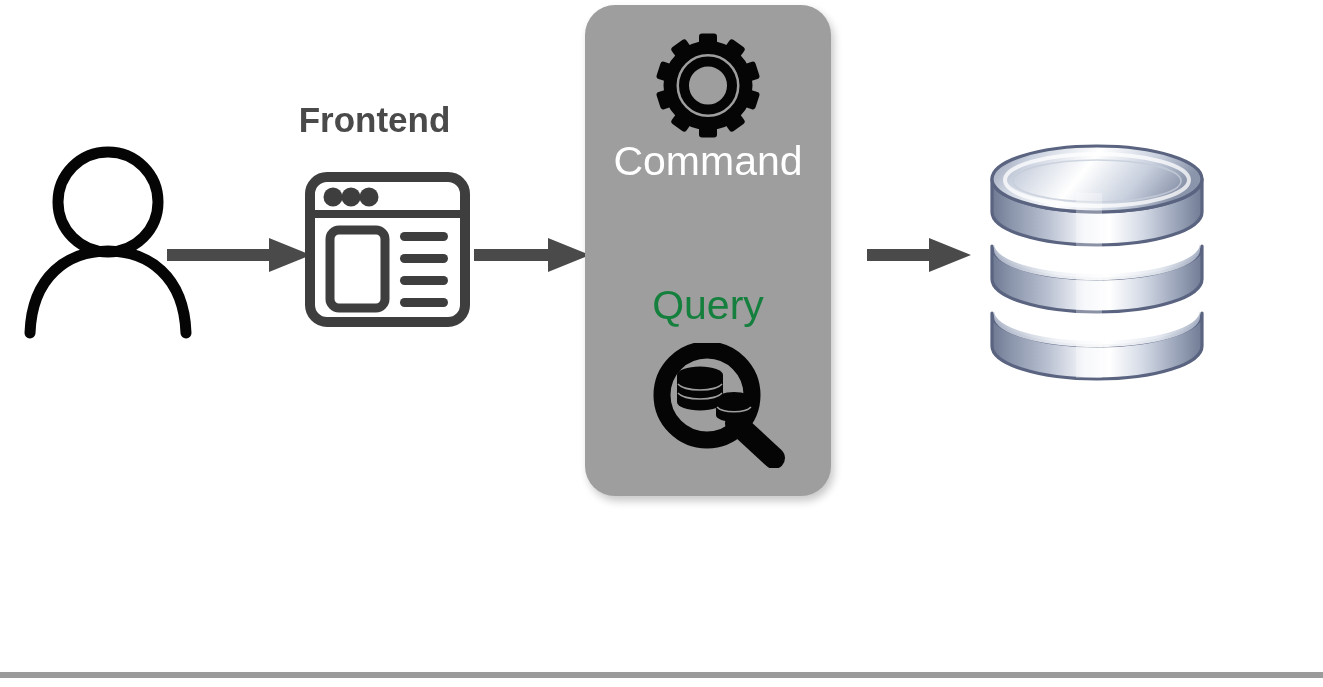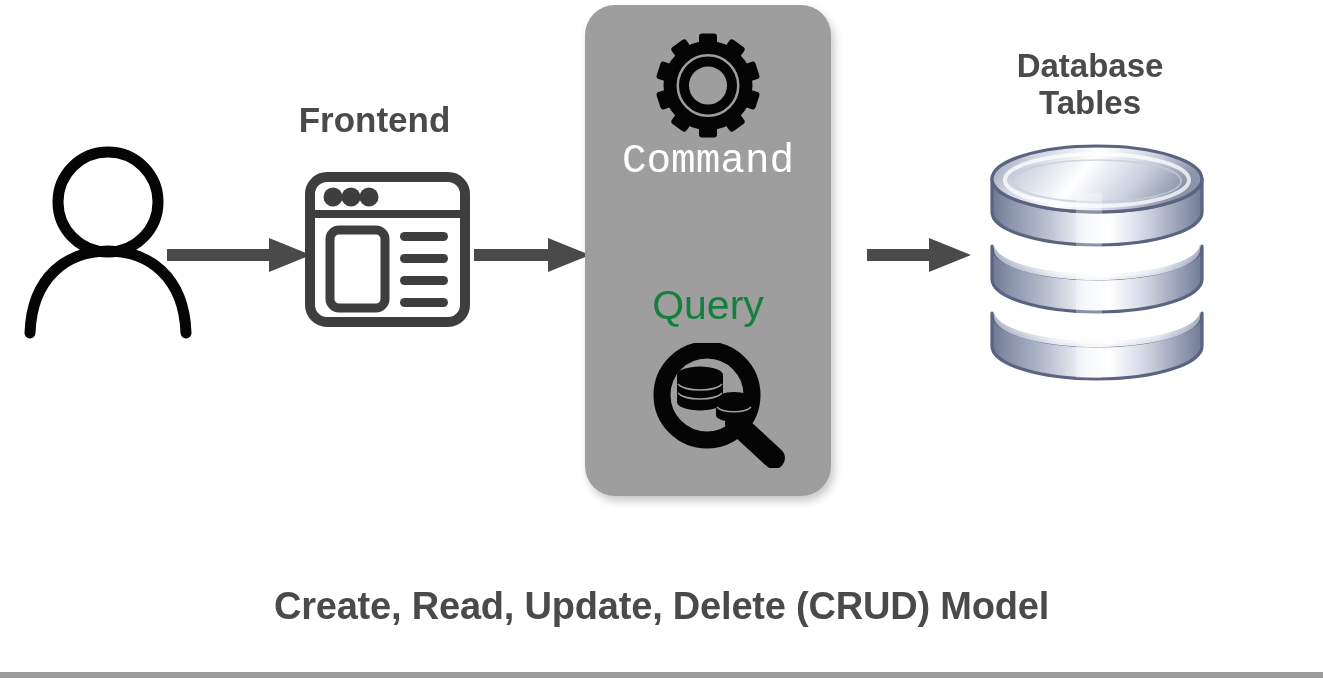--- a/index.html
+++ b/index.html
@@ -52,21 +52,21 @@
     width: 246px; height: 491px;
     background: #9e9e9e;
     border-radius: 30px;
     box-shadow: 3px 5px 9px rgba(0,0,0,0.22);
   }
   #gear-icon { left: 648px; top: 33px; width: 120px; height: 105px; }
   #command-label {
     left: 585px; top: 138px; width: 246px;
     font-size: 41px; font-weight: normal;
     color: #ffffff; text-align: center;
-    font-family: Liberation Mono, monospace;
+    font-family: Liberation Sans, sans-serif;
   }
   #query-label {
     left: 585px; top: 282px; width: 246px;
     font-size: 41px; font-weight: normal;
     color: #15803d; text-align: center;
     font-family: "Liberation Sans", sans-serif;
   }
   #query-icon { left: 652px; top: 343px; width: 142px; height: 125px; }
 
   
@@ -198,22 +198,20 @@
       </g>
     </svg>
   </div>
 
   <div class="abs" id="arrow-panel-db">
     <svg class="arrow-svg" viewBox="0 0 110 42" width="110" height="42" aria-hidden="true">
       <path d="M2 15 L64 15 L64 4 L106 21 L64 38 L64 27 L2 27 Z" fill="#4a4a4a"></path>
     </svg>
   </div>
 
-  <div class="abs label-bold" id="database-label">Database
-Tables</div>
 
   <div class="abs" id="database-icon">
     <svg viewBox="0 0 238 248" width="238" height="248" aria-hidden="true">
       <defs>
 
         <linearGradient id="metalBody" x1="0" y1="0" x2="1" y2="0">
           <stop offset="0.00" stop-color="#6f7a93"></stop>
           <stop offset="0.10" stop-color="#8d97ad"></stop>
           <stop offset="0.26" stop-color="#b7bfd0"></stop>
           <stop offset="0.44" stop-color="#f3f5f9"></stop>
@@ -266,17 +264,16 @@
       <ellipse cx="119" cy="42" rx="92" ry="26" fill="none" stroke="#ffffff" stroke-width="4" opacity="0.75"></ellipse>
       <ellipse cx="119" cy="43" rx="84" ry="21" fill="none" stroke="#c6cdda" stroke-width="1.6" opacity="0.8"></ellipse>
 
       <path d="M16 106 A 103 30 0 0 0 222 106 L222 112 A 103 30 0 0 1 16 112 Z" fill="url(#seamBand)" opacity="0.95"></path>
       <path d="M16 173 A 103 30 0 0 0 222 173 L222 179 A 103 30 0 0 1 16 179 Z" fill="url(#seamBand)" opacity="0.95"></path>
 
       <rect x="98" y="55" width="26" height="185" fill="#ffffff" opacity="0.30"></rect>
     </svg>
   </div>
 
-  <div class="abs label-bold" id="caption">Create, Read, Update, Delete (CRUD) Model</div>
 
   <div class="abs" id="bottom-rule"></div>
 
 </div>
 
 </body></html>

